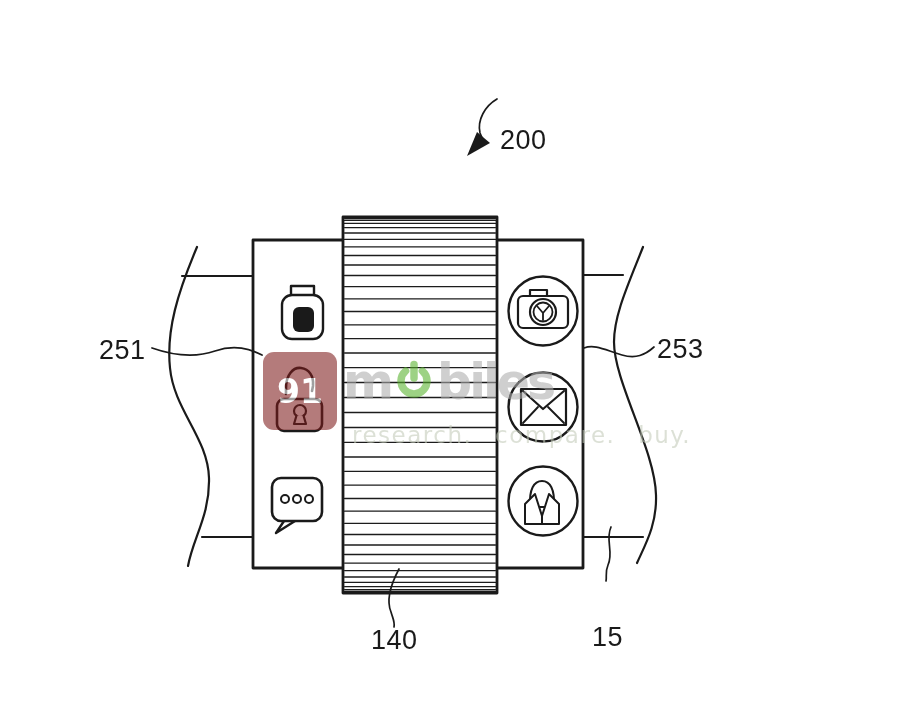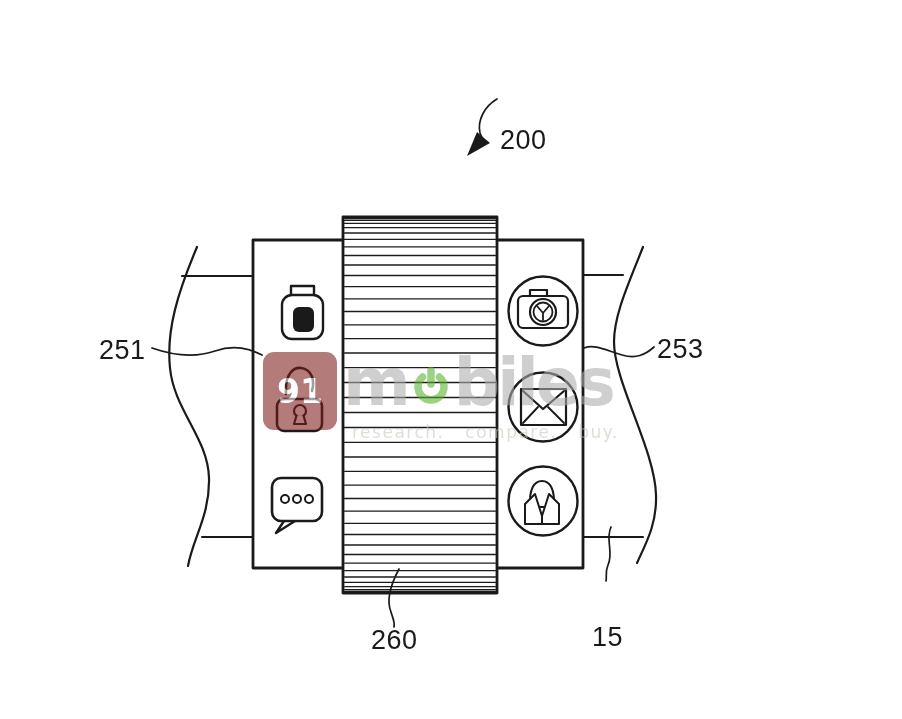--- a/index.html
+++ b/index.html
@@ -14,26 +14,26 @@
   }
   
   #watermark{position:absolute;left:0;top:0;width:902px;height:719px;opacity:0.58;pointer-events:none;}
   #wm-badge{
     position:absolute;left:263px;top:352px;width:74px;height:78px;border-radius:11px;
     background:#7f1d1d;display:flex;align-items:center;justify-content:center;
     color:#ffffff;font-size:33px;font-weight:bold;font-family:"DejaVu Sans", sans-serif;
   }
   #wm-brand{
     position:absolute;left:343px;top:346px;height:73px;line-height:73px;
-    font-size:65px;font-weight:bold;color:#adadad;letter-spacing:-3px;
+    font-size:49px;font-weight:bold;color:#adadad;letter-spacing:-3px;
     font-family:"DejaVu Sans", sans-serif;white-space:nowrap;
   }
   #wm-brand .pwr{display:inline-block;vertical-align:-1px;margin:0 2px;}
   #wm-tagline{
-    position:absolute;left:352px;top:422px;font-size:17px;color:#c3cbb9;
+    position:absolute;left:352px;top:422px;font-size:23px;color:#c3cbb9;
     letter-spacing:1.5px;word-spacing:14px;font-family:"DejaVu Sans", sans-serif;
   }
 </style>
 </head>
 <body>
 
 <div id="stage">
 
   <svg id="diagram" width="902" height="719" viewBox="0 0 902 719" fill="none" stroke="#1a1a1a" stroke-width="2.4" stroke-linecap="round" stroke-linejoin="round">
 
@@ -115,21 +115,21 @@
       <path d="M654,347 C645,355 636,359 622,355 C605,350 595,344 584,348"></path>
       <path d="M611,527 C605,540 614,552 608,565 C605,572 607,576 606,581"></path>
       <path d="M399,569 C391,584 386,600 391,612 C393,619 395,622 394,627"></path>
     </g>
   </svg>
 
   <div class="ref-label" style="left:500px;top:81px;margin-top:44px;">200</div>
   <div class="ref-label" style="left:99px;top:335px;">251</div>
   <div class="ref-label" style="left:657px;top:334px;">253</div>
   <div class="ref-label" style="left:592px;top:582px;margin-top:40px;">15</div>
-  <div class="ref-label" style="left:371px;top:625px;">260</div>
+  <div class="ref-label" style="left:371px;top:625px;">140</div>
 
   <div id="watermark">
     <div id="wm-badge">
       <span>91</span>
     </div>
     <div id="wm-brand"><span>m</span><svg class="pwr" width="42" height="42" viewBox="0 0 42 42" fill="none">
           <path d="M29.4,13 A13,13 0 1 1 12.6,13" stroke="#58b32c" stroke-width="7.5" stroke-linecap="round"></path>
           <path d="M21,6.5 L21,20" stroke="#58b32c" stroke-width="7.5" stroke-linecap="round"></path>
         </svg><span>biles</span></div>
     <div id="wm-tagline">research.  compare.  buy.</div>

